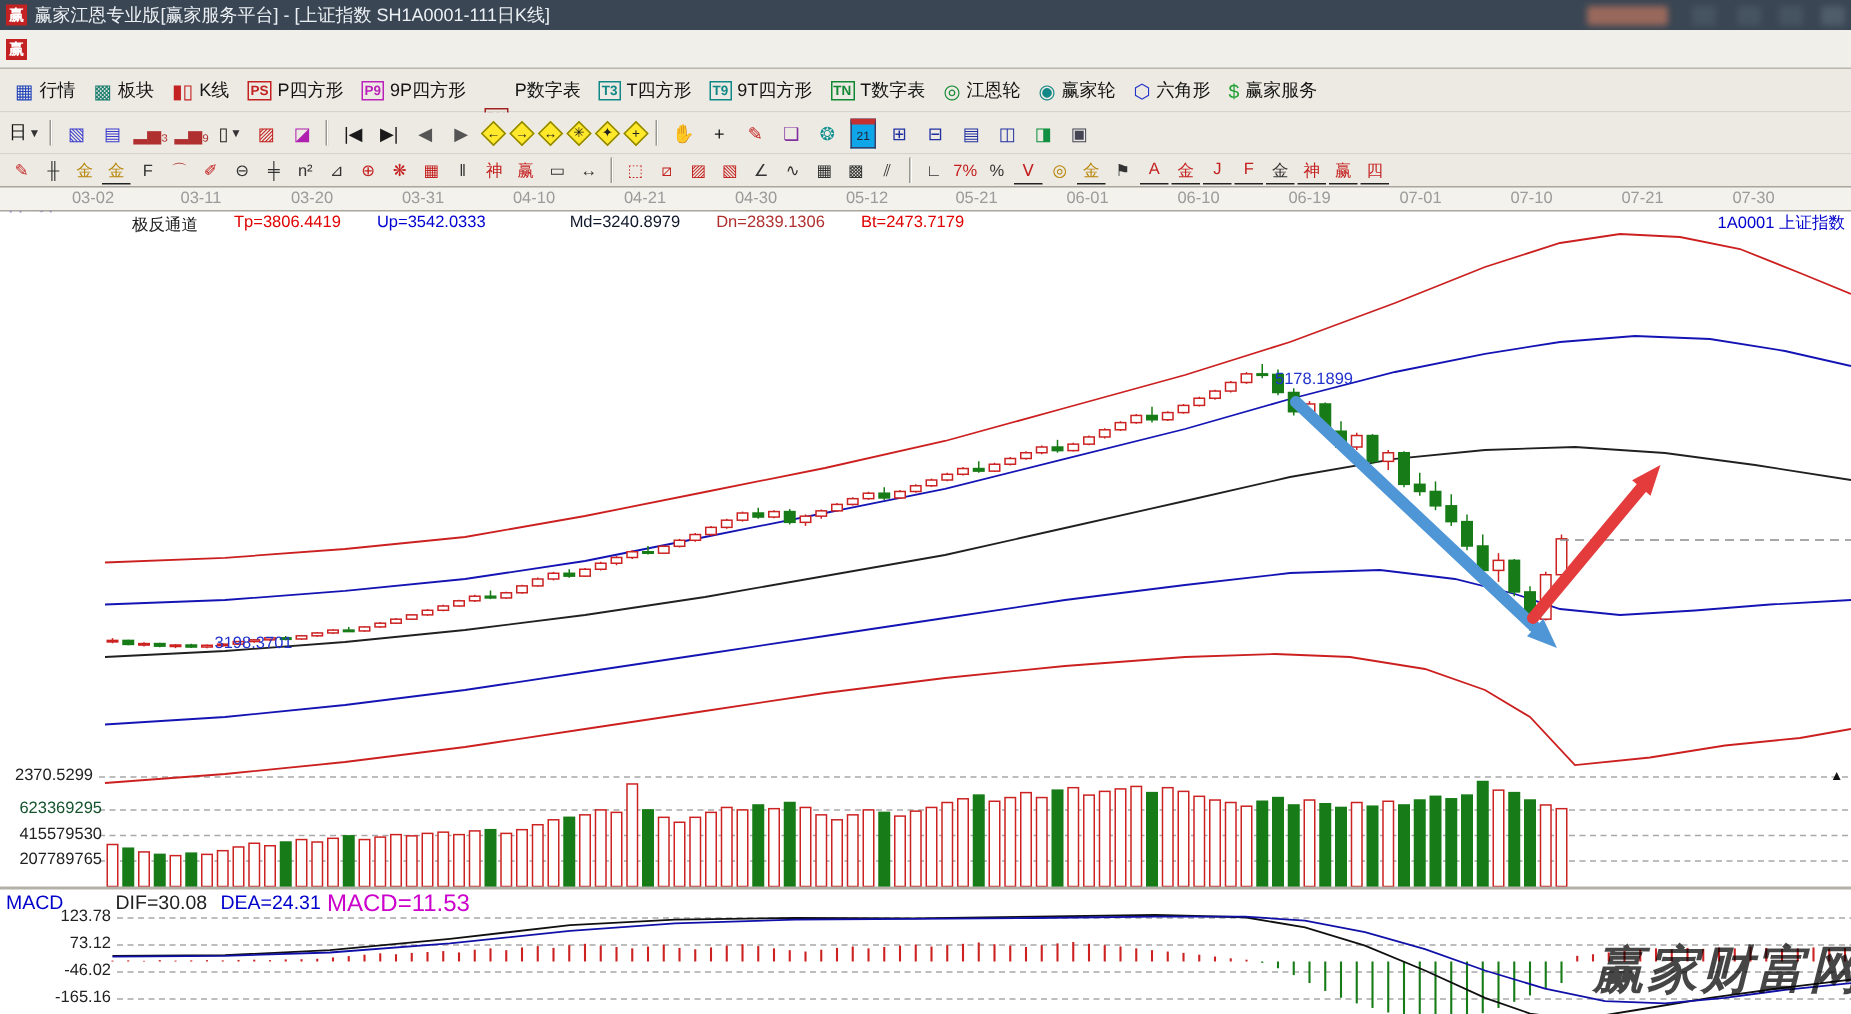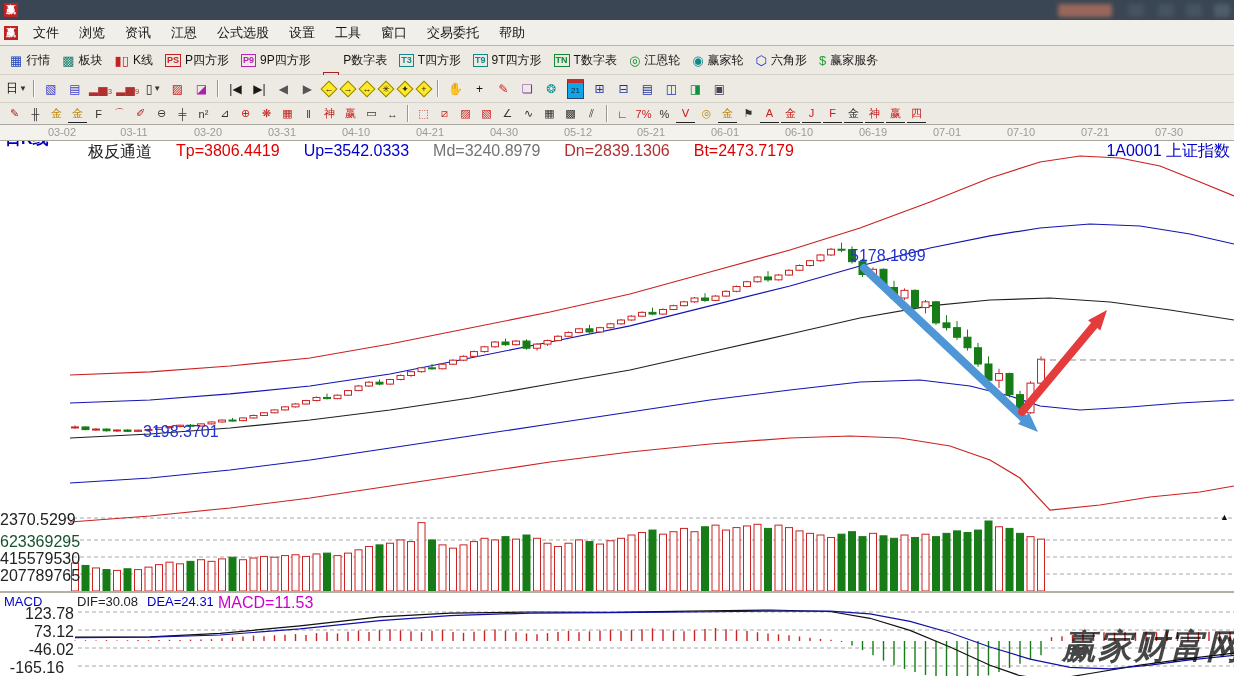--- a/index.html
+++ b/index.html
@@ -35,56 +35,45 @@
     transform:rotate(45deg);}
   .dia b{position:absolute;inset:0;display:flex;align-items:center;justify-content:center;
     font-size:9px;font-weight:normal;color:#222;}
   .cal{width:15px;height:15px;background:#0ea5e9;border:1px solid #35406a;border-top:4px solid #c43030;
     font-size:8px;display:flex;align-items:center;justify-content:center;color:#223;}
   .drop{font-size:8px;color:#333;margin-left:1px;}
   
   .dates-row{left:0;top:125px;width:1234px;height:15px;background:#f3f2ec;border-bottom:1px solid #aaa79f;z-index:8;}
   .date{position:absolute;top:1px;font-size:11px;color:#9b9b9b;transform:translateX(-50%);white-space:nowrap;}
   
-  .ov{position:absolute;font-size:16px;white-space:nowrap;z-index:5;}
+  .ov{position:absolute;font-size:11px;white-space:nowrap;z-index:5;}
   .rt{text-align:right;}
   .ind-row{display:flex;gap:24px;}
   .wm{font-family:"DejaVu Serif","Liberation Serif",serif;font-style:italic;font-weight:bold;
     font-size:34px;letter-spacing:2px;opacity:.72;z-index:6;}
   svg{position:absolute;left:0;top:0;z-index:2;}
   .divider{position:absolute;left:0;width:1234px;background:#b3b0a8;z-index:4;}
 </style>
 </head>
 <body>
 
 <div class="screen">
 
   <div class="abs titlebar">
     <span class="app-logo">赢</span>
+    <span>赢家江恩专业版[赢家服务平台] - [上证指数  SH1A0001-111日K线]</span>
     <span class="win-blur" style="left:1058px;width:54px;background:#b9745f;"></span>
     <span class="win-blur" style="left:1128px;width:16px;background:#4a5866;"></span>
     <span class="win-blur" style="left:1158px;width:16px;background:#4a5866;"></span>
     <span class="win-blur" style="left:1186px;width:16px;background:#4a5866;"></span>
     <span class="win-blur" style="left:1214px;width:16px;background:#566472;"></span>
   </div>
 
   <div class="abs menubar">
     <span class="app-logo">赢</span>
-    <span id="menu-items" style="display:flex;">
-        <span class="menu-item">文件</span>
-        <span class="menu-item">浏览</span>
-        <span class="menu-item">资讯</span>
-        <span class="menu-item">江恩</span>
-        <span class="menu-item">公式选股</span>
-        <span class="menu-item">设置</span>
-        <span class="menu-item">工具</span>
-        <span class="menu-item">窗口</span>
-        <span class="menu-item">交易委托</span>
-        <span class="menu-item">帮助</span>
-      </span>
   </div>
 
   <div class="abs tb tb1" id="toolbar-main">
       <span class="tb-btn">
         <span class="glyph" style="color: rgb(34, 68, 187);">▦</span>
         <span>行情</span>
       </span>
       <span class="tb-btn">
         <span class="glyph" style="color: rgb(26, 125, 110);">▩</span>
         <span>板块</span>
@@ -692,41 +681,41 @@
   <div class="divider" style="top:591px;height:2px;"></div>
 
   <div class="ov" style="left:5px;top:129px;color:#0000bb;font-weight:bold;">日K线</div>
 
   <div class="ov" style="left:88px;top:142px;color:#202020;">
     <span class="ind-row">
       <span>极反通道</span>
       <span id="ind-params" class="ind-row">
           <span style="color: rgb(224, 0, 0);">Tp=3806.4419</span>
           <span style="color: rgb(0, 0, 208);">Up=3542.0333</span>
-          <span style="color: #737373;">Md=3240.8979</span>
+          <span style="color: #0f172a; margin-left: 32px;">Md=3240.8979</span>
           <span style="color: rgb(176, 48, 48);">Dn=2839.1306</span>
           <span style="color: rgb(224, 0, 0);">Bt=2473.7179</span>
         </span>
     </span>
   </div>
 
   <div class="ov" style="right:4px;top:141px;color:#0000cc;">1A0001  上证指数</div>
 
   <div class="ov rt" style="left:0;width:62px;top:511px;color:#222;">2370.5299</div>
 
   <div id="vol-labels">
       <div class="ov" style="left: 0px; width: 68px; top: 533px; color: #14532d; text-align: right;">623369295</div>
       <div class="ov" style="left: 0px; width: 68px; top: 550px; color: rgb(34, 34, 34); text-align: right;">415579530</div>
       <div class="ov" style="left: 0px; width: 68px; top: 567px; color: rgb(34, 34, 34); text-align: right;">207789765</div>
     </div>
   <div id="macd-scale-labels">
       <div class="ov" style="left: 0px; width: 74px; top: 605px; color: rgb(34, 34, 34); text-align: right;">123.78</div>
       <div class="ov" style="left: 0px; width: 74px; top: 623px; color: rgb(34, 34, 34); text-align: right;">73.12</div>
       <div class="ov" style="left: 0px; width: 74px; top: 641px; color: rgb(34, 34, 34); text-align: right;">-46.02</div>
-      <div class="ov" style="left: 0px; width: 74px; top: 659px; color: rgb(34, 34, 34); text-align: center;">-165.16</div>
+      <div class="ov" style="left: 0px; width: 74px; top: 659px; color: rgb(34, 34, 34); text-align: right;">-165.16</div>
     </div>
   <div id="macd-header">
       <div class="ov" style="left: 4px; top: 594px; color: rgb(0, 0, 204); font-size: 13px;">MACD</div>
       <div class="ov" style="left: 77px; top: 594px; color: rgb(34, 34, 34); font-size: 13px;">DIF=30.08</div>
       <div class="ov" style="left: 147px; top: 594px; color: rgb(0, 0, 204); font-size: 13px;">DEA=24.31</div>
       <div class="ov" style="left: 218px; top: 594px; color: rgb(204, 0, 204); font-size: 16px;">MACD=11.53</div>
     </div>
   <div id="annotations">
       <div class="ov" style="left: 850px; top: 247px; color: rgb(34, 51, 204);">5178.1899</div>
       <div class="ov" style="left: 143px; top: 423px; color: rgb(34, 51, 204);">3198.3701</div>

